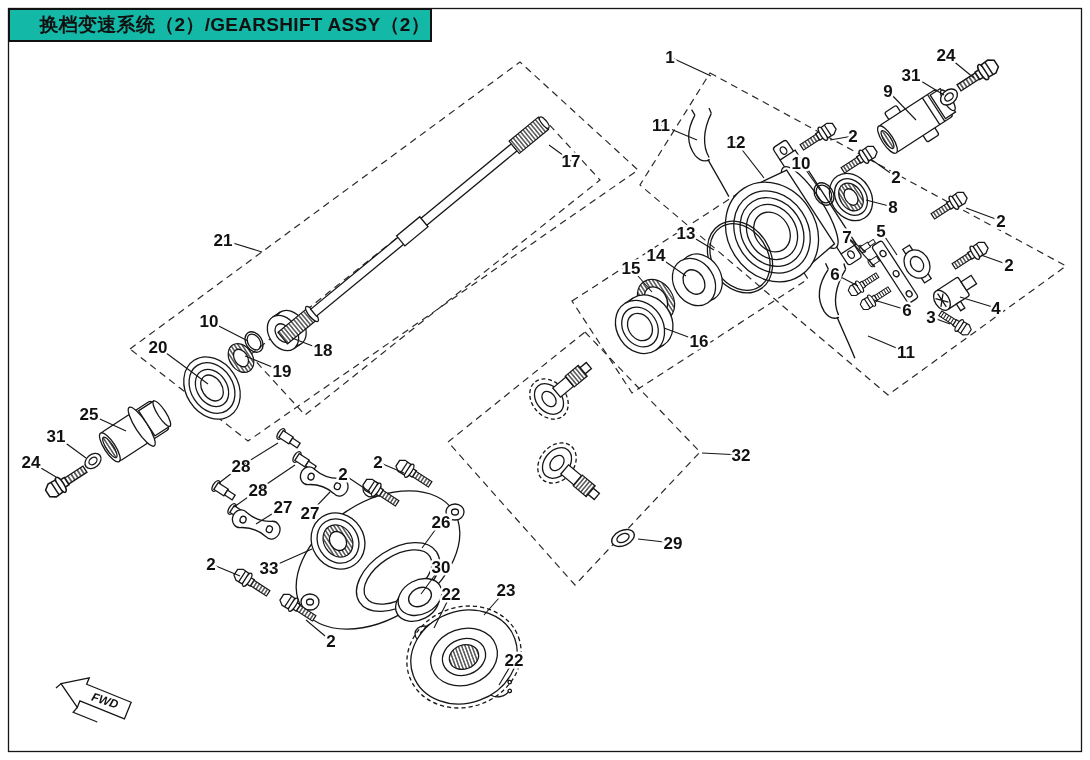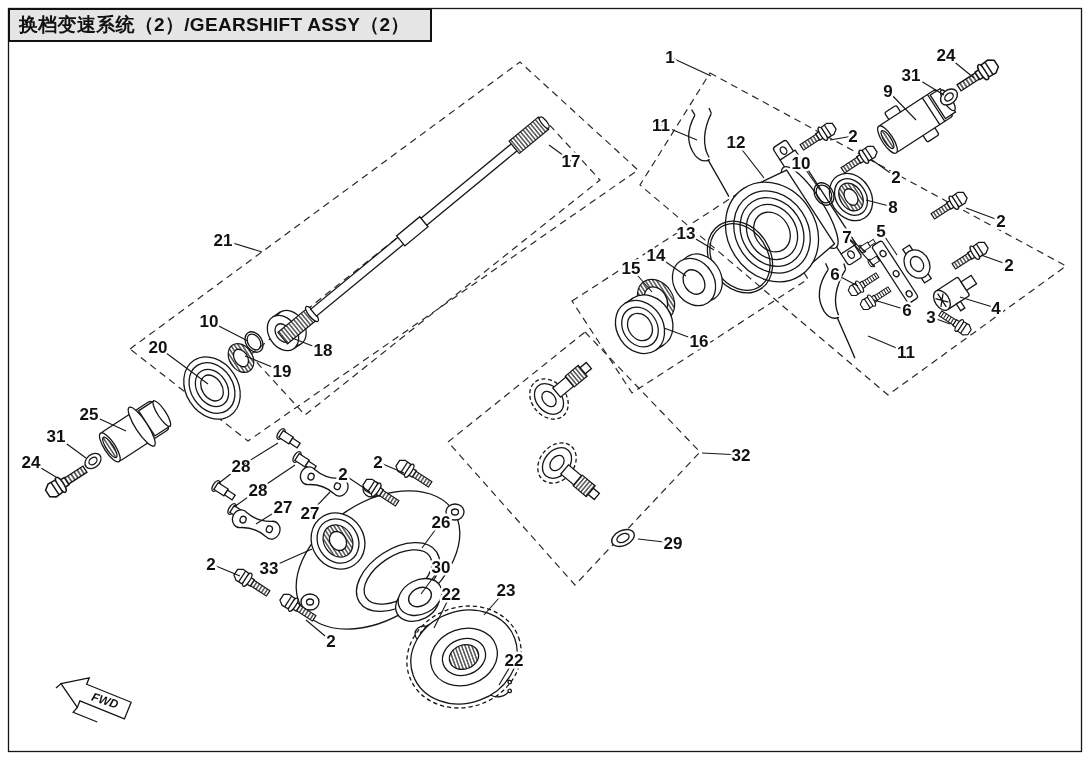--- a/index.html
+++ b/index.html
@@ -1,19 +1,19 @@
 <!DOCTYPE html>
 <html><head>
 <meta charset="utf-8">
 <style>
   html,body{margin:0;padding:0;background:#e8e8e8;}
   #page{position:relative;width:1090px;height:760px;background:#ffffff;font-family:"Liberation Sans",sans-serif;overflow:hidden;}
   #title-box{position:absolute;left:8px;top:8px;width:424px;height:34px;box-sizing:border-box;
-    border:2px solid #111;background:#e5e5e5;z-index:5;font-weight:700;font-size:19px;line-height:30px;
-    padding-left:9px;color:#111;letter-spacing:.3px;white-space:nowrap;}
+    border:2px solid #111;background:#14b8a6;z-index:5;font-weight:700;font-size:19px;line-height:30px;
+    padding-left:9px;color:#111;letter-spacing:.3px;white-space:nowrap;text-align:right;}
   svg{position:absolute;left:0;top:0;}
   .ln{fill:none;stroke:#161616;stroke-width:1.3;}
   .wh{fill:#fff;stroke:#161616;stroke-width:1.3;}
   .ht{fill:url(#hat);stroke:#161616;stroke-width:1.2;}
   .dash{fill:none;stroke:#2a2a2a;stroke-width:1.2;stroke-dasharray:7 5;}
   .leader{stroke:#161616;stroke-width:1.1;}
   .callout{font:700 17px "Liberation Sans",sans-serif;text-anchor:middle;dominant-baseline:central;
     fill:#111;paint-order:stroke;stroke:#fff;stroke-width:5px;stroke-linejoin:round;}
   .fwd-t{font:700 italic 12px "Liberation Sans",sans-serif;fill:#111;text-anchor:middle;}
 </style>

